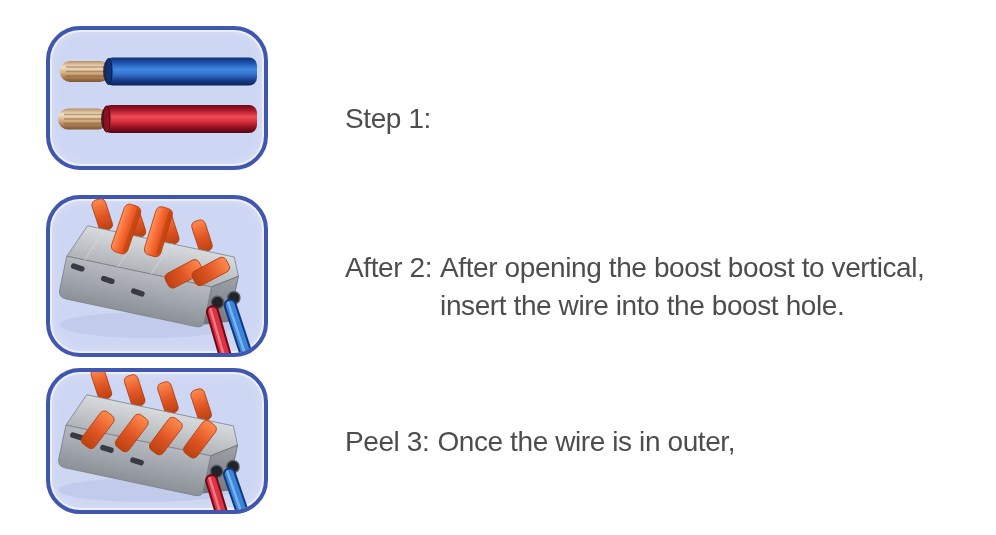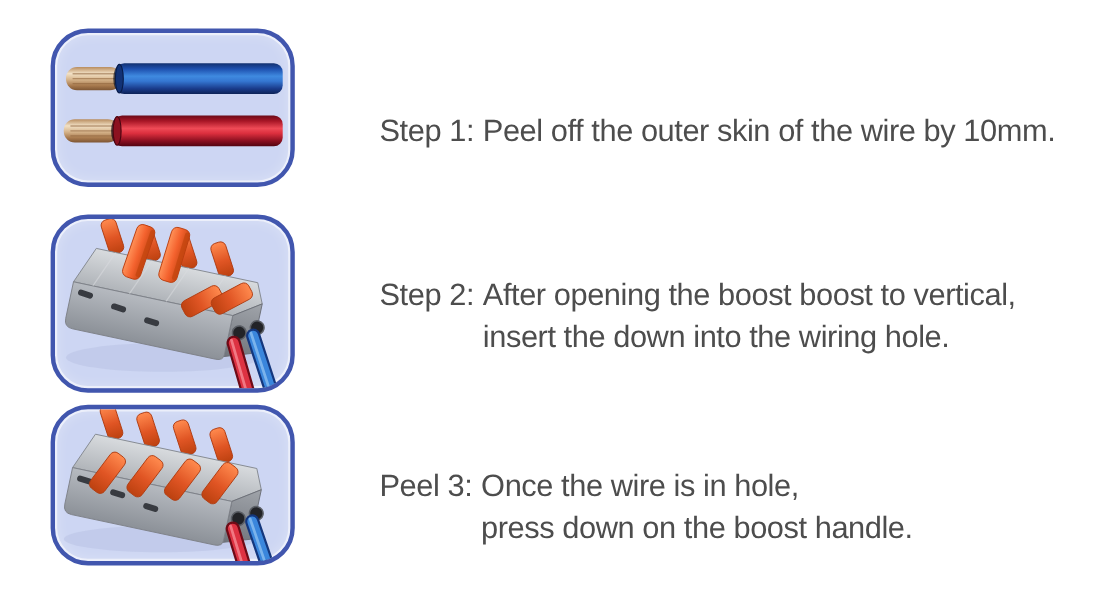--- a/index.html
+++ b/index.html
@@ -224,34 +224,30 @@
           <path d="M168,96 L198,150" stroke="#6e0a16" stroke-width="13"></path>
           <path d="M168,96 L198,150" stroke="#dd3242" stroke-width="9"></path>
           <path d="M165.5,94 L195.5,148" stroke="#f4858e" stroke-width="2.5" opacity=".85"></path>
         </g>
       </g>
     </svg>
   </div>
 
   <div class="step" id="step1">
     <span class="step-label">Step 1:</span>
-    <div class="step-lines">
-      <div>Peel off the outer skin of the wire by 10mm.</div>
-    </div>
   </div>
 
   <div class="step" id="step2">
-    <span class="step-label">Step 2:</span>
+    <span class="step-label">After 2:</span>
     <div class="step-lines">
       <div>After opening the boost boost to vertical,</div>
-      <div>insert the down into the wiring hole.</div>
+      <div>insert the wire into the boost hole.</div>
     </div>
   </div>
 
   <div class="step" id="step3">
     <span class="step-label">Peel 3:</span>
     <div class="step-lines">
-      <div>Once the wire is in hole,</div>
-      <div>press down on the boost handle.</div>
+      <div>Once the wire is in outer,</div>
     </div>
   </div>
 
 </div>
 
 </body></html>

